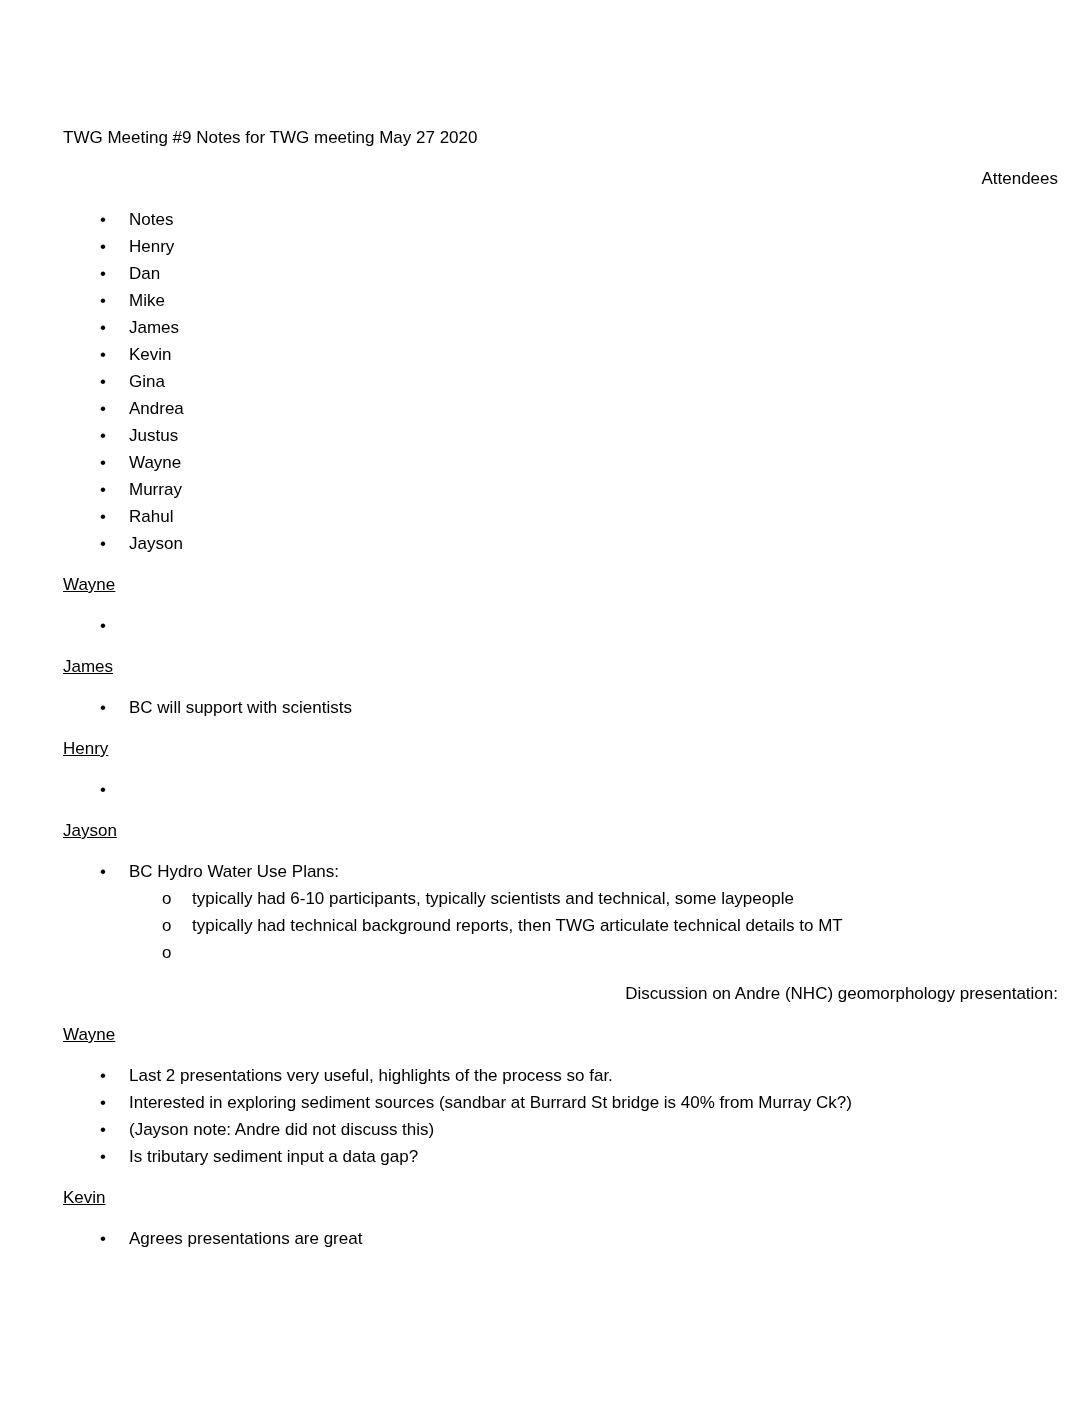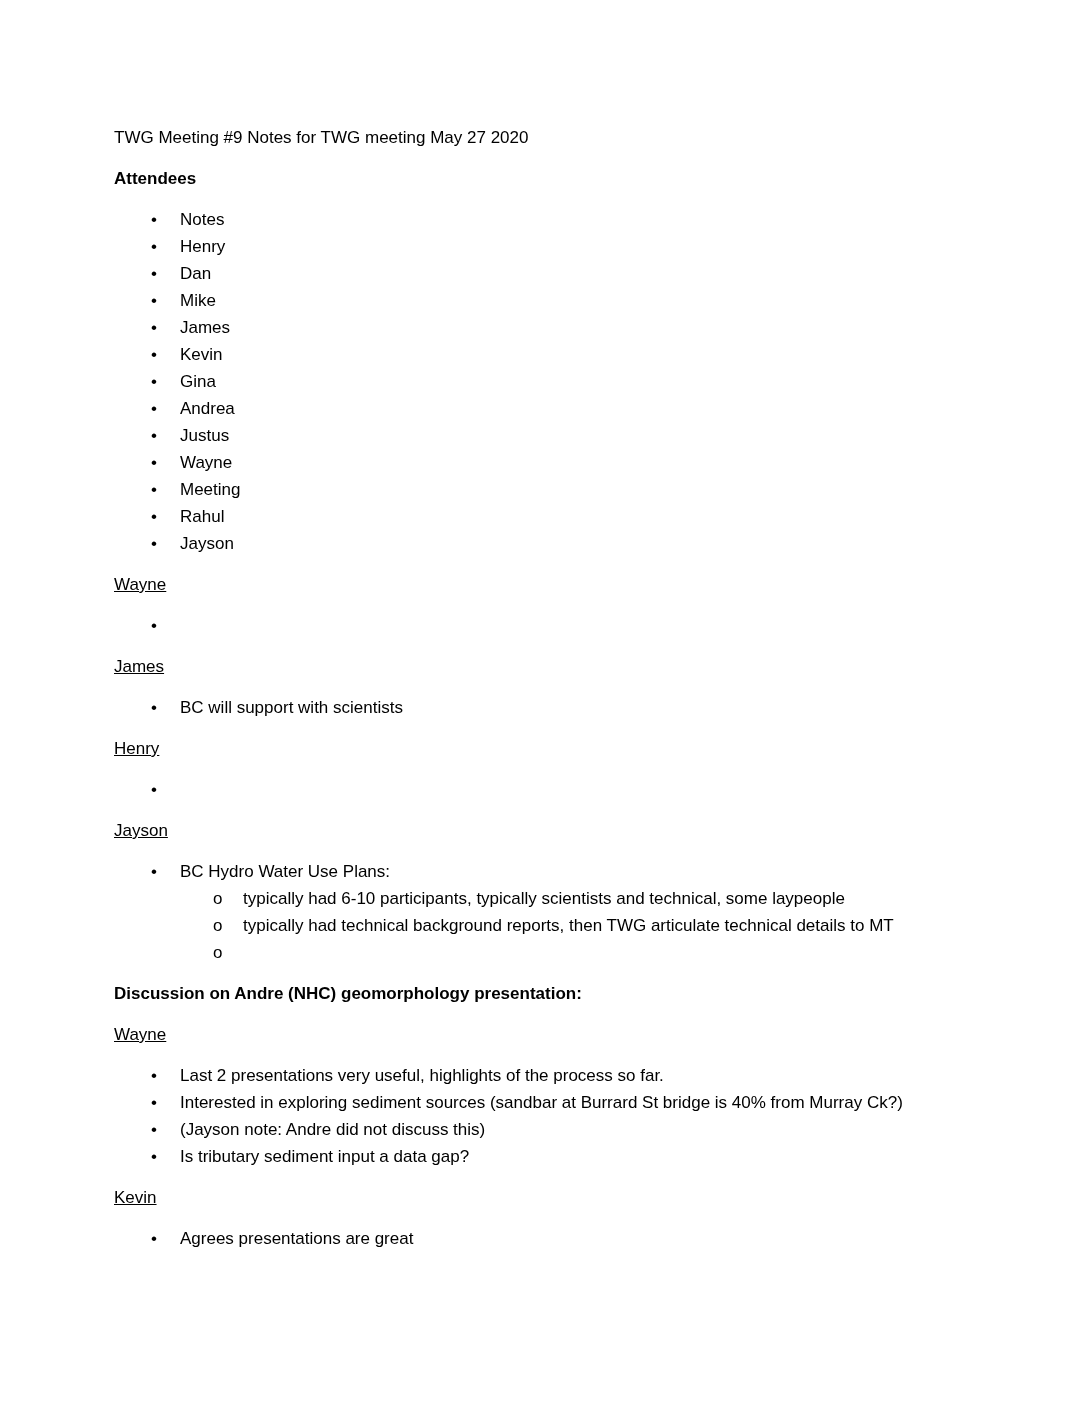--- a/index.html
+++ b/index.html
@@ -5,29 +5,29 @@
   * { margin: 0; padding: 0; box-sizing: border-box; }
   html, body {
     width: 1088px; height: 1408px;
     background: #ffffff;
     font-family: "Liberation Sans", sans-serif;
     color: #000000;
     overflow: hidden;
   }
   .page {
     width: 1088px; height: 1136px;
-    padding: 124px 30px 0 114px;
+    padding: 124px 30px 0 63px;
   }
   .para {
     font-size: 17px;
     line-height: 27px;
     margin-bottom: 14px;
     white-space: pre;
   }
-  .heading { font-weight: bold; }
+  .heading { font-weight: normal; text-align: right; }
   .speaker { text-decoration: underline; }
   ul.blist {
     list-style: none;
     margin-bottom: 14px;
   }
   ul.blist li {
     display: flex;
     font-size: 17px;
     line-height: 27px;
     white-space: pre;
@@ -48,21 +48,21 @@
     <li><span class="b1">•</span><span>Notes</span></li>
     <li><span class="b1">•</span><span>Henry</span></li>
     <li><span class="b1">•</span><span>Dan</span></li>
     <li><span class="b1">•</span><span>Mike</span></li>
     <li><span class="b1">•</span><span>James</span></li>
     <li><span class="b1">•</span><span>Kevin</span></li>
     <li><span class="b1">•</span><span>Gina</span></li>
     <li><span class="b1">•</span><span>Andrea</span></li>
     <li><span class="b1">•</span><span>Justus</span></li>
     <li><span class="b1">•</span><span>Wayne</span></li>
-    <li><span class="b1">•</span><span>Meeting</span></li>
+    <li><span class="b1">•</span><span>Murray</span></li>
     <li><span class="b1">•</span><span>Rahul</span></li>
     <li><span class="b1">•</span><span>Jayson</span></li>
   </ul>
 
 
   <p class="para speaker">Wayne</p>
   <ul class="blist">
     <li><span class="b1">•</span></li>
   </ul>
 

